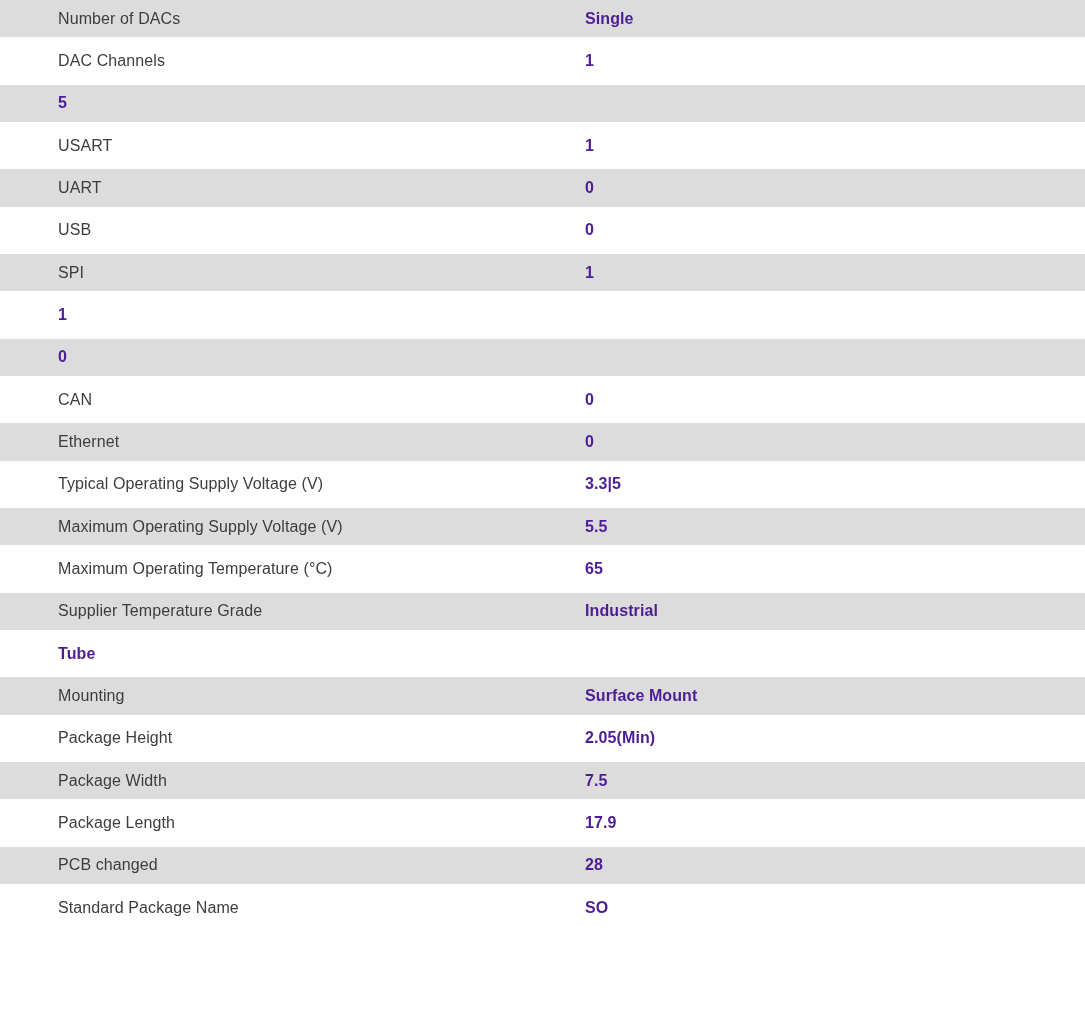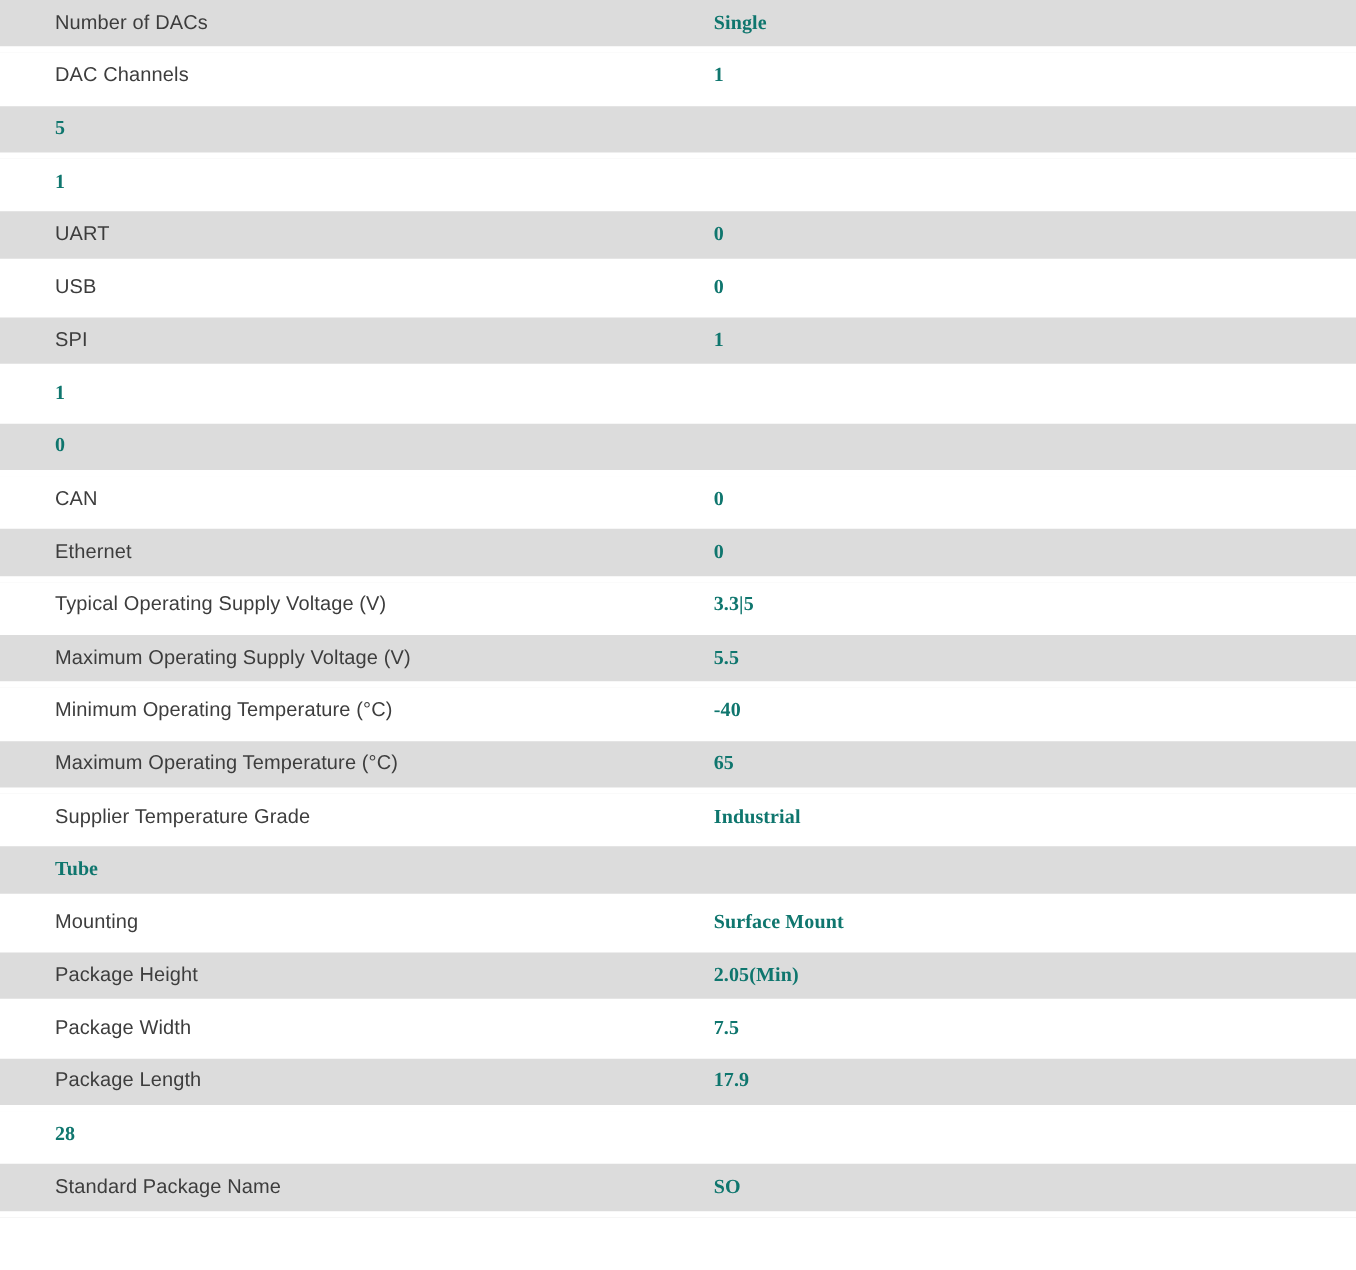--- a/index.html
+++ b/index.html
@@ -12,41 +12,40 @@
     width: 1085px;
     height: 1016px;
     overflow: hidden;
   }
   .spec-row {
     box-sizing: border-box;
     height: 42.333px;
     border-bottom: 5px solid #ffffff;
     display: flex;
     align-items: center;
-    padding-left: 44px;
+    padding-left: 58px;
     background: #ffffff;
   }
   .spec-row:nth-child(odd) {
     background: #dcdcdc;
   }
   .spec-label {
     flex: 0 0 527px;
     font-size: 16px;
     font-weight: 400;
     color: #3d3d3d;
     letter-spacing: 0.1px;
     white-space: nowrap;
   }
   .spec-value {
     font-size: 16px;
     font-weight: 700;
-    color: #0f766e;
+    color: #4c1d95;
     letter-spacing: 0.1px;
     white-space: nowrap;
-    font-family: Liberation Serif, serif;
   }
 </style>
 </head>
 <body>
 
 <div class="spec-table" id="spec-table">
   <div class="spec-row">
     <div class="spec-label">Number of DACs</div>
     <div class="spec-value">Single</div>
   </div>
@@ -54,20 +53,21 @@
   <div class="spec-row">
     <div class="spec-label">DAC Channels</div>
     <div class="spec-value">1</div>
   </div>
 
   <div class="spec-row">
     <div class="spec-value">5</div>
   </div>
 
   <div class="spec-row">
+    <div class="spec-label">USART</div>
     <div class="spec-value">1</div>
   </div>
 
   <div class="spec-row">
     <div class="spec-label">UART</div>
     <div class="spec-value">0</div>
   </div>
 
   <div class="spec-row">
     <div class="spec-label">USB</div>
@@ -101,24 +101,20 @@
   <div class="spec-row">
     <div class="spec-label">Typical Operating Supply Voltage (V)</div>
     <div class="spec-value">3.3|5</div>
   </div>
 
   <div class="spec-row">
     <div class="spec-label">Maximum Operating Supply Voltage (V)</div>
     <div class="spec-value">5.5</div>
   </div>
 
-  <div class="spec-row">
-    <div class="spec-label">Minimum Operating Temperature (°C)</div>
-    <div class="spec-value">-40</div>
-  </div>
 
   <div class="spec-row">
     <div class="spec-label">Maximum Operating Temperature (°C)</div>
     <div class="spec-value">65</div>
   </div>
 
   <div class="spec-row">
     <div class="spec-label">Supplier Temperature Grade</div>
     <div class="spec-value">Industrial</div>
   </div>
@@ -141,20 +137,21 @@
     <div class="spec-label">Package Width</div>
     <div class="spec-value">7.5</div>
   </div>
 
   <div class="spec-row">
     <div class="spec-label">Package Length</div>
     <div class="spec-value">17.9</div>
   </div>
 
   <div class="spec-row">
+    <div class="spec-label">PCB changed</div>
     <div class="spec-value">28</div>
   </div>
 
   <div class="spec-row">
     <div class="spec-label">Standard Package Name</div>
     <div class="spec-value">SO</div>
   </div>
 </div>
 
 </body></html>

